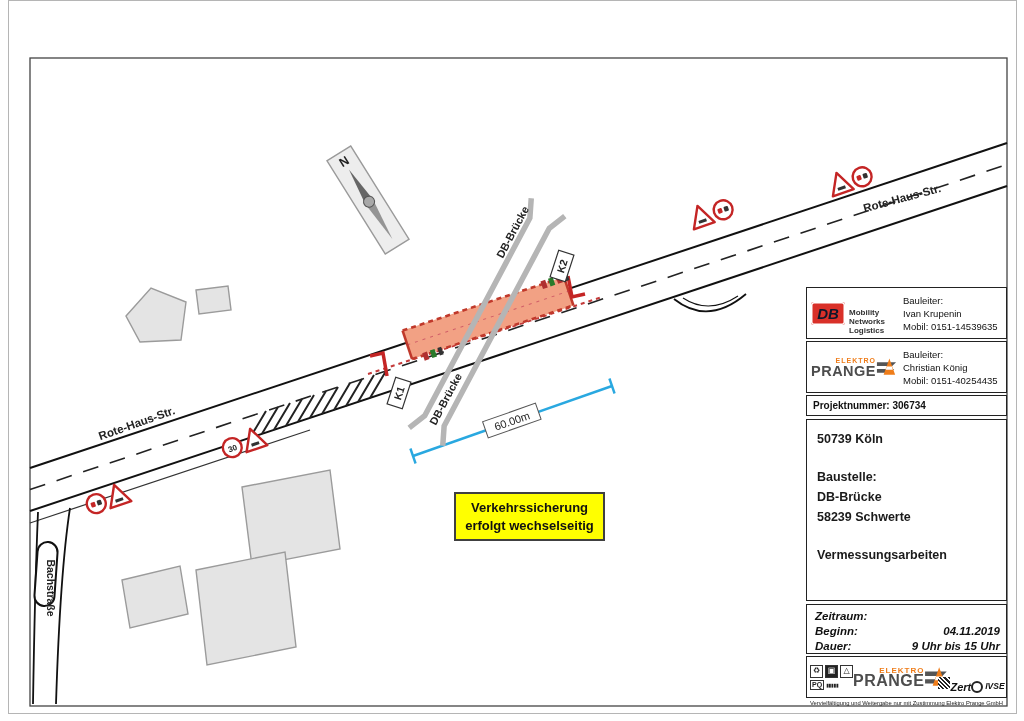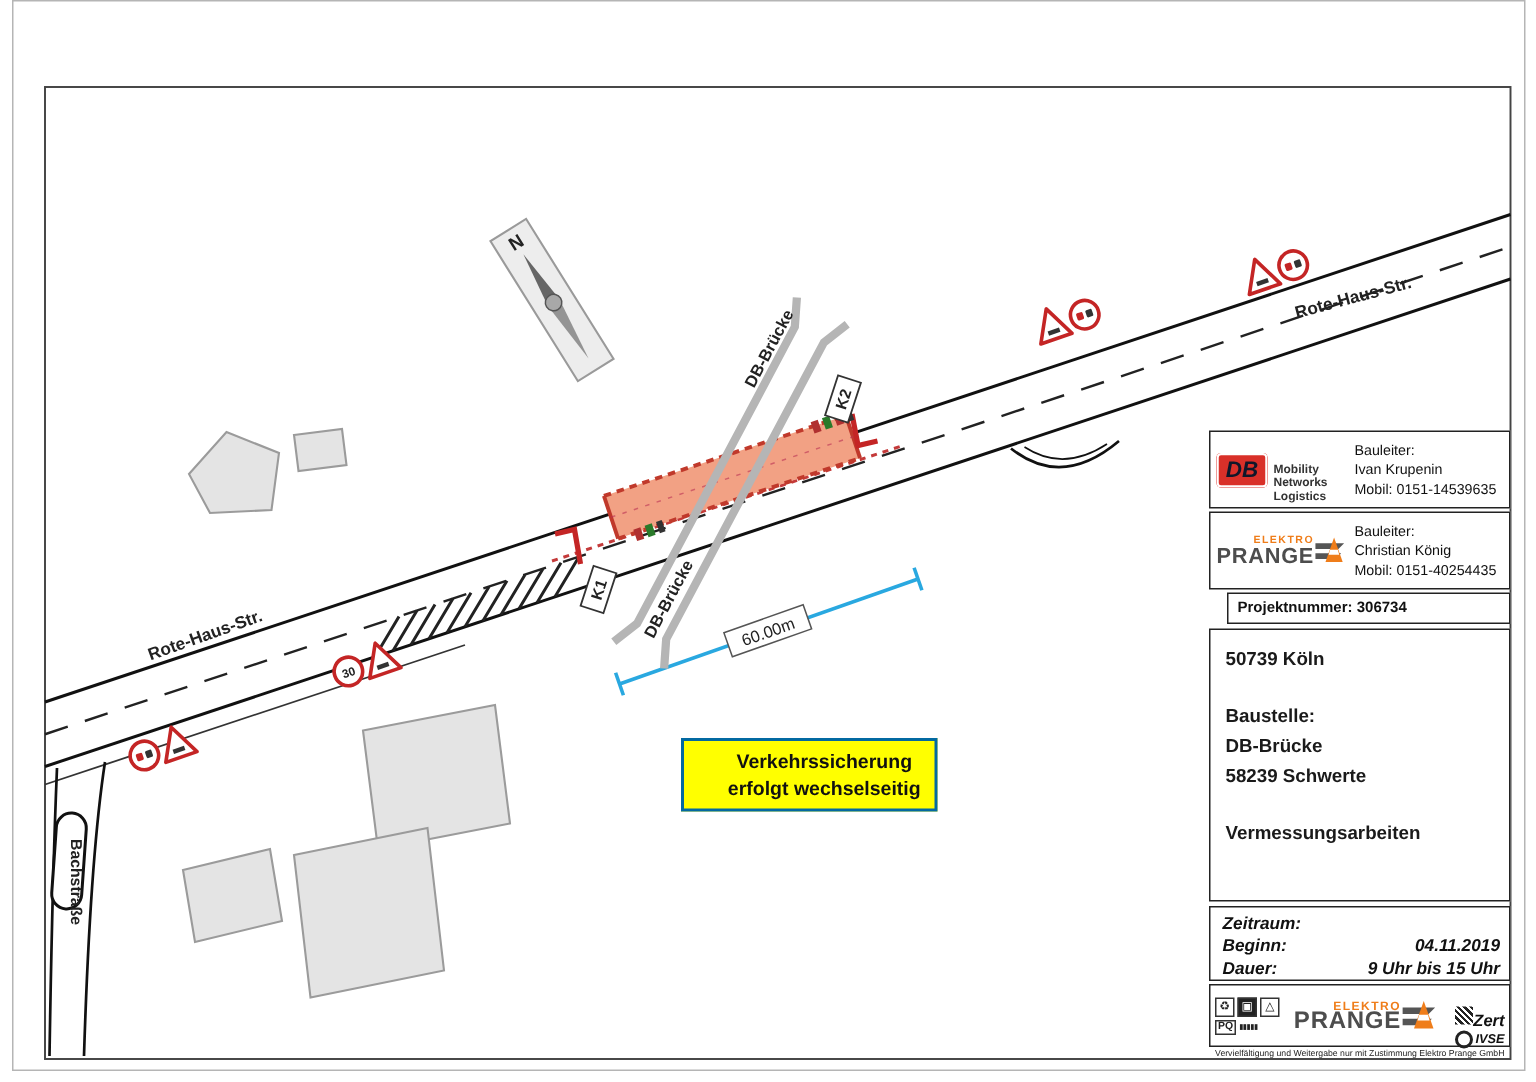--- a/index.html
+++ b/index.html
@@ -2,49 +2,49 @@
 <html><head>
 <meta charset="utf-8">
 <style>
   html,body{margin:0;padding:0;background:#fff;}
   #page{position:relative;width:1024px;height:721px;background:#ffffff;overflow:hidden;
         font-family:"Liberation Sans", sans-serif;color:#111;}
   .sheet-border{position:absolute;left:8px;top:0;width:1007px;height:712px;border:1px solid #b5b5b5;}
   svg text{font-family:"Liberation Sans", sans-serif;}
   
   .note{position:absolute;left:454px;top:492px;width:147px;height:45px;background:#ffff00;
-        border:2px solid #0369a1;display:flex;flex-direction:column;justify-content:center;align-items:center;
-        font-size:13px;font-weight:bold;line-height:18px;color:#111;padding-left:20px;}
+        border:2px solid #404040;display:flex;flex-direction:column;justify-content:center;align-items:center;
+        font-size:13px;font-weight:bold;line-height:18px;color:#111;}
   
   .tblock{position:absolute;left:806px;top:287px;width:201px;height:419px;display:flex;flex-direction:column;}
   .tbox{border:1.5px solid #222;background:#fff;box-sizing:border-box;}
   .gap2{height:2px;} .gap3{height:3px;}
   .row-builder{height:52px;display:flex;align-items:center;padding:2px 4px;}
   .builder-txt{font-size:9.5px;line-height:13px;margin-left:4px;white-space:nowrap;}
   .db-logo-wrap{display:flex;align-items:center;width:88px;flex:0 0 88px;}
   .db-logo{width:34px;height:23px;background:#d93029;border-radius:3px;color:#0f172a;font-weight:bold;
            font-style:italic;font-size:15px;display:flex;align-items:center;justify-content:center;
            box-shadow:inset 0 0 0 1.5px #fff, inset 0 0 0 2.5px #d93029;}
   .db-caption{font-size:8px;font-weight:bold;line-height:9px;color:#333;margin-left:4px;margin-top:17px;}
   .prange{position:relative;width:88px;flex:0 0 88px;display:flex;align-items:center;}
   .prange .stack{display:flex;flex-direction:column;align-items:flex-end;}
   .elektro{font-size:7px;font-weight:bold;color:#ef7d1a;letter-spacing:1px;line-height:7px;}
   .prange-name{font-size:14.5px;font-weight:bold;color:#4d4d4d;letter-spacing:.5px;line-height:14px;}
-  .row-project{height:21px;display:flex;align-items:center;padding-left:6px;font-size:10px;font-weight:bold;margin-left:12px;}
+  .row-project{height:21px;display:flex;align-items:center;padding-left:6px;font-size:10px;font-weight:bold;}
   .row-address{flex:1;padding:9px 0 0 10px;font-size:12.5px;font-weight:bold;line-height:20px;color:#1a1a1a;}
   .row-address .blank{height:18px;}
   .row-period{height:50px;padding:4px 6px 0 8px;font-size:11.5px;font-weight:bold;font-style:italic;}
   .pline{display:flex;justify-content:space-between;line-height:15px;}
   .row-logos{height:42px;display:flex;align-items:center;justify-content:space-between;padding:0 3px;}
   .certs{display:flex;flex-direction:column;font-size:7px;line-height:8px;color:#222;}
   .certrow{display:flex;gap:2px;align-items:center;}
   .mini{display:inline-flex;align-items:center;justify-content:center;width:11px;height:11px;border:1px solid #333;font-size:8px;}
   .mini.dark{background:#222;color:#fff;}
   .pq{border:1px solid #333;font-size:7px;font-weight:bold;padding:0 1px;}
-  .zertblock{display:flex;flex-direction:column;align-items:flex-end;font-weight:bold;margin-top:19px;}
+  .zertblock{display:flex;flex-direction:row;align-items:flex-end;font-weight:bold;margin-top:19px;}
   .zert{font-size:11px;font-style:italic;color:#111;position:relative;}
   .zert::before{content:"";position:absolute;left:-12px;top:-4px;width:12px;height:12px;
       background:repeating-linear-gradient(45deg,#222 0 1.5px,#fff 1.5px 3px);}
   .ivse{font-size:8.5px;font-style:italic;color:#111;display:flex;gap:2px;}
   .ivse .ring{width:8px;height:8px;border:2px solid #222;border-radius:50%;display:inline-block;}
   .fineprint{font-size:5.8px;text-align:center;color:#222;padding-top:2px;white-space:nowrap;overflow:hidden;}
 </style>
 </head>
 <body>
 <div id="page">

